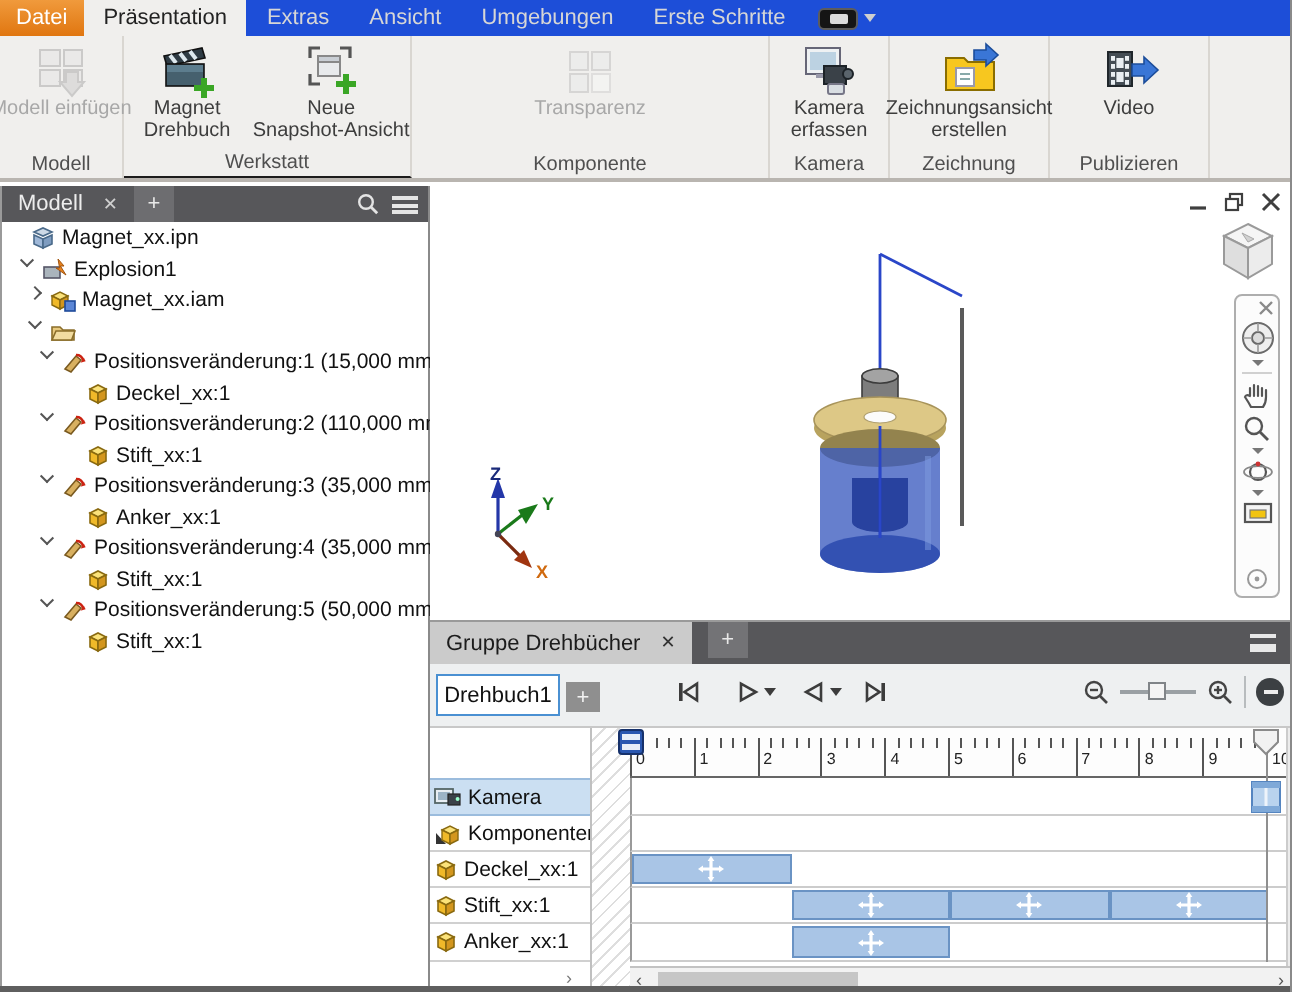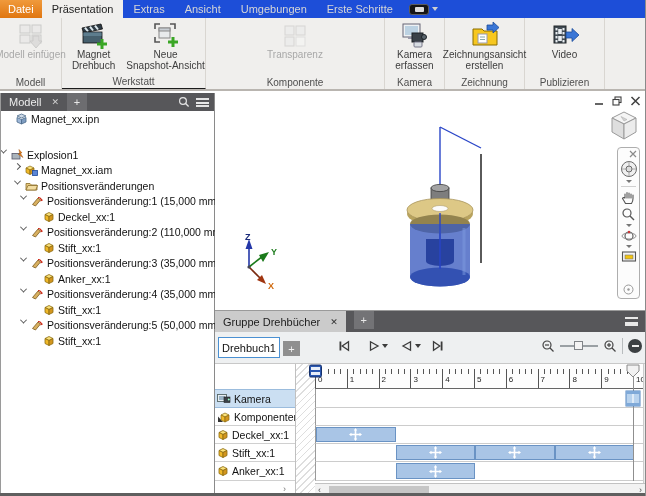--- a/index.html
+++ b/index.html
@@ -275,21 +275,21 @@
           <span class="chev none"></span>
           <span class="tic">
             <svg width="13" height="12" viewBox="0 0 13 12">
               <polygon points="2,3 6.5,1 11,3 6.5,5" fill="#cdd9e6" stroke="#4a6a8a" stroke-width="0.8"></polygon>
               <polygon points="2,4.5 6.5,6.5 6.5,11 2,9" fill="#9fb8d8" stroke="#4a6a8a" stroke-width="0.8"></polygon>
               <polygon points="11,4.5 6.5,6.5 6.5,11 11,9" fill="#7e9cc0" stroke="#4a6a8a" stroke-width="0.8"></polygon>
             </svg>
           </span>
           <span>Magnet_xx.ipn</span>
         </div>
-        <div class="tree-row" style=" margin-top: 20px;">
+        <div class="tree-row" style="padding-left: 10px;">
           <span class="chev down"></span>
           <span class="tic">
             <svg width="13" height="12" viewBox="0 0 13 12">
               <rect x="1" y="4.5" width="8" height="5.5" fill="#aab4bc" stroke="#556" stroke-width="0.8"></rect>
               <polygon points="8,0.5 11,4 9.2,4 12,8.5 7,5 8.8,5" fill="#e8821e" stroke="#a05510" stroke-width="0.5"></polygon>
             </svg>
           </span>
           <span>Explosion1</span>
         </div>
         <div class="tree-row" style="padding-left: 14px;">
@@ -305,21 +305,20 @@
           <span>Magnet_xx.iam</span>
         </div>
         <div class="tree-row" style="padding-left: 14px;">
           <span class="chev down"></span>
           <span class="tic">
             <svg width="13" height="12" viewBox="0 0 13 12">
               <path d="M1,3.5 h4 l1.5,1.5 h5.5 v5 h-11 z" fill="#e8c97e" stroke="#8a6d2a" stroke-width="0.8"></path>
               <path d="M1,10 l2,-4.5 h9.5 l-1.7,4.5 z" fill="#f2dca0" stroke="#8a6d2a" stroke-width="0.8"></path>
             </svg>
           </span>
-          <span>Positionsveränderungen</span>
         </div>
         <div class="tree-row" style="padding-left: 20px;">
           <span class="chev down"></span>
           <span class="tic">
             <svg width="13" height="12" viewBox="0 0 13 12">
               <polygon points="1.5,9.5 7,3 9.5,5 4.5,11" fill="#d8b060" stroke="#7a5a20" stroke-width="0.8"></polygon>
               <path d="M7,2.5 a3.5,3.5 0 0 1 3.5,2.5" fill="none" stroke="#cc2211" stroke-width="1.2"></path>
               <polygon points="11.8,5.6 9.2,6.4 10.9,3.8" fill="#cc2211"></polygon>
             </svg>
           </span>

